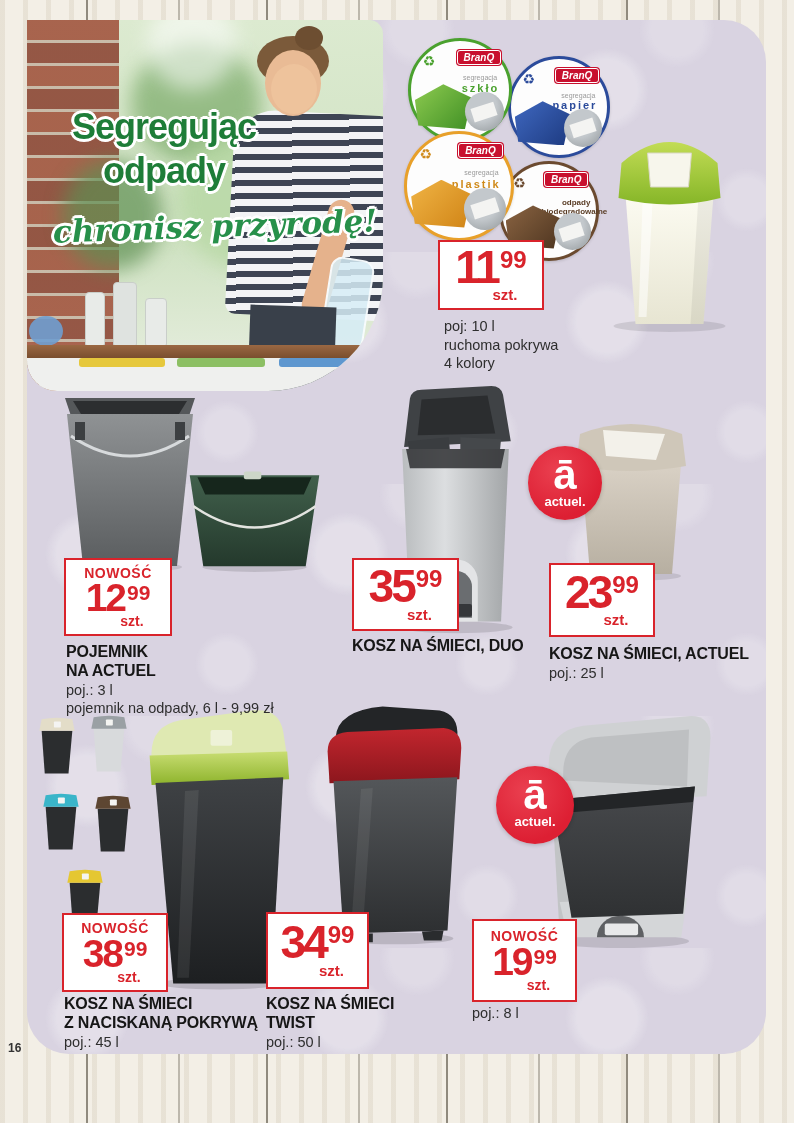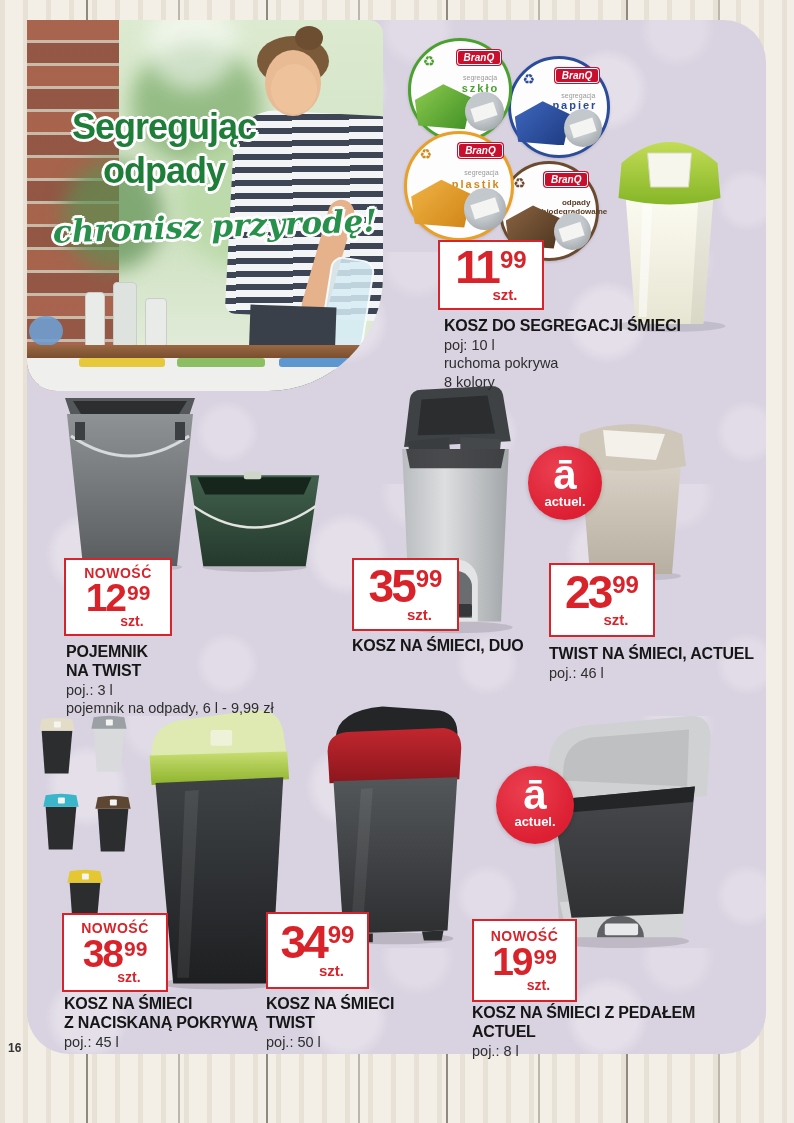--- a/index.html
+++ b/index.html
@@ -397,48 +397,45 @@
     <div class="price-line"><span class="pm">34</span><span class="pc">99</span></div>
     <div class="punit">szt.</div>
   </div>
   <div class="pricebox new" style="left:472px;top:919px;width:101px;height:79px">
     <div class="pnew">NOWOŚĆ</div>
     <div class="price-line"><span class="pm">19</span><span class="pc">99</span></div>
     <div class="punit">szt.</div>
   </div>
 
   <div class="caption" style="left:444px;top:317px;width:250px">
-    <div class="pname">KOSZ DO SEGREGACJI ŚMIECI</div>
     <div class="pdetail">poj: 10 l</div>
     <div class="pdetail">ruchoma pokrywa</div>
-    <div class="pdetail">8 kolory</div>
+    <div class="pdetail">4 kolory</div>
   </div>
   <div class="caption" style="left:66px;top:643px;width:270px">
     <div class="pname">POJEMNIK
-NA TWIST</div>
+NA ACTUEL</div>
     <div class="pdetail">poj.: 3 l</div>
     <div class="pdetail">pojemnik na odpady, 6 l - 9,99 zł</div>
   </div>
   <div class="caption" style="left:352px;top:637px;width:220px">
     <div class="pname">KOSZ NA ŚMIECI, DUO</div>
   </div>
   <div class="caption" style="left:549px;top:645px;width:220px">
-    <div class="pname">TWIST NA ŚMIECI, ACTUEL</div>
-    <div class="pdetail">poj.: 46 l</div>
+    <div class="pname">KOSZ NA ŚMIECI, ACTUEL</div>
+    <div class="pdetail">poj.: 25 l</div>
   </div>
   <div class="caption" style="left:64px;top:995px;width:240px">
     <div class="pname">KOSZ NA ŚMIECI
 Z NACISKANĄ POKRYWĄ</div>
     <div class="pdetail">poj.: 45 l</div>
   </div>
   <div class="caption" style="left:266px;top:995px;width:190px">
     <div class="pname">KOSZ NA ŚMIECI
 TWIST</div>
     <div class="pdetail">poj.: 50 l</div>
   </div>
   <div class="caption" style="left:472px;top:1004px;width:270px">
-    <div class="pname">KOSZ NA ŚMIECI Z PEDAŁEM
-ACTUEL</div>
     <div class="pdetail">poj.: 8 l</div>
   </div>
 
   <div class="pagenum">16</div>
 </div>
 
 </body></html>

